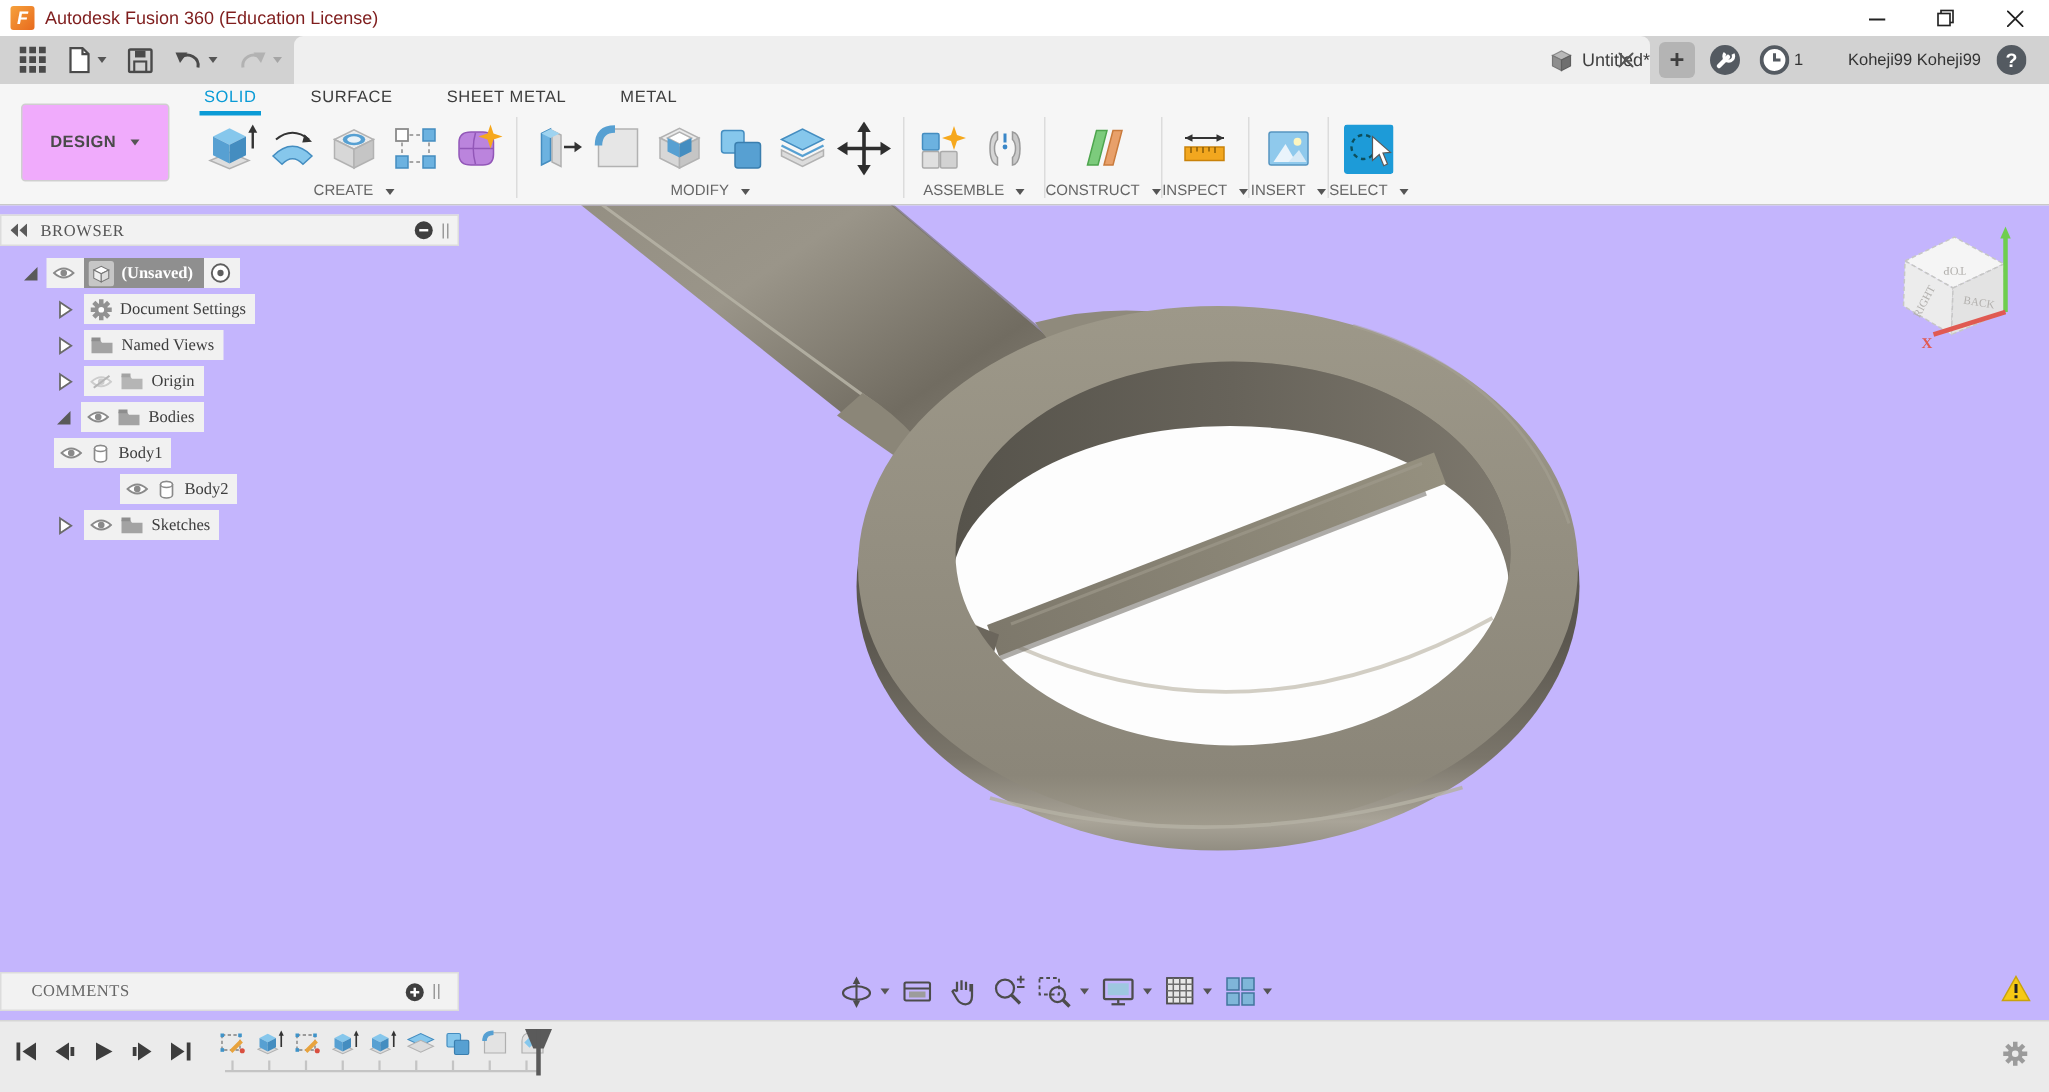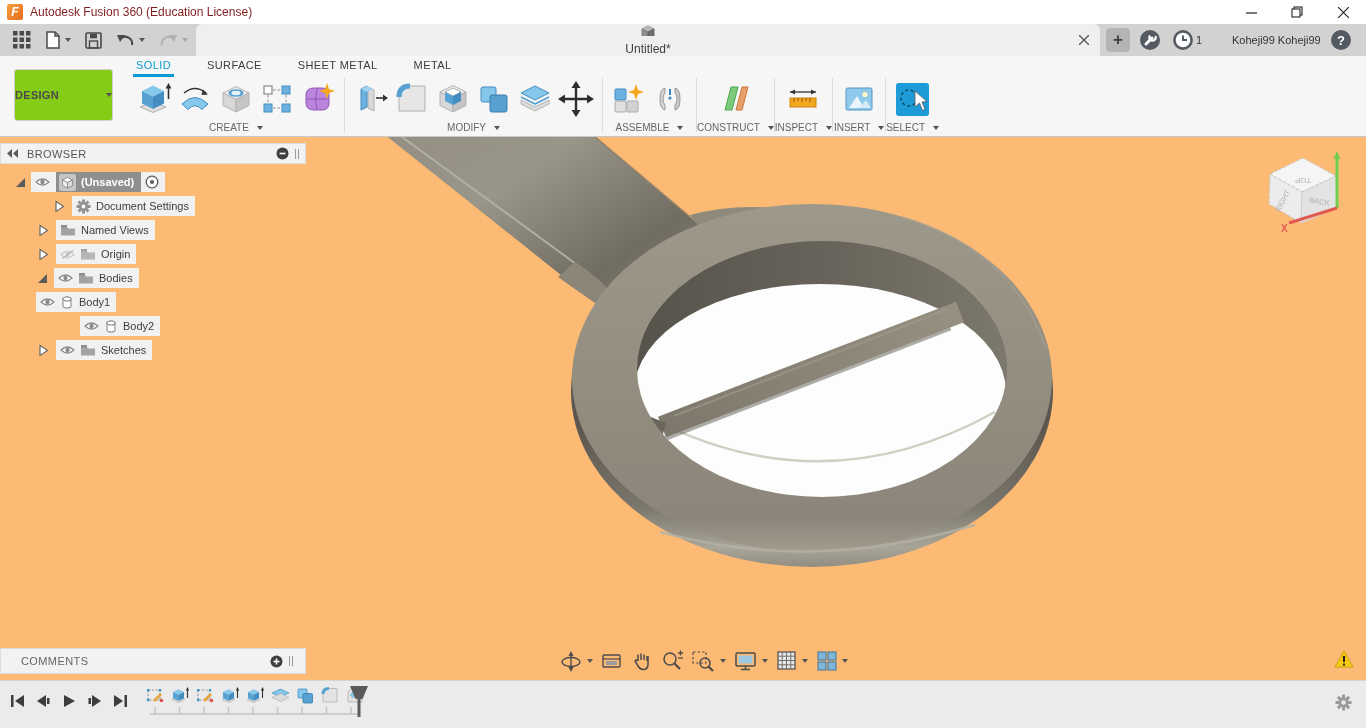--- a/index.html
+++ b/index.html
@@ -13,43 +13,43 @@
   .win-controls { position:absolute; right:0; top:0; height:24px; display:flex; }
   .win-btn { width:46px; height:24px; display:flex; align-items:center; justify-content:center; color:#222; }
 
   
   .topbar { position:absolute; left:0; top:24px; width:1366px; height:32px; background:#d2d2d2; }
   .qat { position:absolute; left:6px; top:0; height:32px; display:flex; align-items:center; }
   .qat-item { display:flex; align-items:center; padding:0 7px; height:32px; }
   .caret { width:0; height:0; border-left:3.5px solid transparent; border-right:3.5px solid transparent; border-top:4px solid #555; margin-left:4px; }
   .caret.light { border-top-color:#a5a5a5; }
   .doc-tab { position:absolute; left:196px; top:0; width:904px; height:32px; background:#efefef; border-radius:6px 6px 0 0; }
-  .tab-center { position:absolute; left:0; right:0; top:0; height:32px; display:flex; align-items:center; justify-content:flex-end; gap:6px; font-size:12px; color:#3f3f3f;flex-direction:column; }
+  .tab-center { position:absolute; left:0; right:0; top:0; height:32px; display:flex; align-items:center; justify-content:flex-end; gap:6px; font-size:12px; color:#3f3f3f; }
   .tab-close { position:absolute; right:6px; top:6px; width:20px; height:20px; display:flex; align-items:center; justify-content:center; color:#555; font-size:13px; }
   .newtab-btn { position:absolute; left:1106px; top:4px; width:24px; height:24px; background:#b4b4b4; border-radius:4px; color:#3f3f3f; font-size:17px; font-weight:bold; text-align:center; line-height:23px; }
   .tb-circle { position:absolute; top:6px; width:20px; height:20px; }
   .job-count { position:absolute; left:1196px; top:0; height:32px; line-height:32px; font-size:11px; color:#333; }
   .user-name { position:absolute; left:1232px; top:0; height:32px; line-height:32px; font-size:11px; color:#333; }
 
   
   .ribbon { position:absolute; left:0; top:56px; width:1366px; height:81px; background:#f6f6f6; border-bottom:1px solid #c9c9c9; }
-  .design-btn { position:absolute; left:14px; top:13px; width:99px; height:52px; background:#84cc16; border:1px solid #cfcfcf; border-radius:3px; display:flex; align-items:center; justify-content:space-between; gap:6px; font-size:11px; font-weight:bold; color:#4a4a4a; letter-spacing:.3px; }
+  .design-btn { position:absolute; left:14px; top:13px; width:99px; height:52px; background:#f0abfc; border:1px solid #cfcfcf; border-radius:3px; display:flex; align-items:center; justify-content:center; gap:6px; font-size:11px; font-weight:bold; color:#4a4a4a; letter-spacing:.3px; }
   .ribbon-tabs { position:absolute; left:133px; top:0; display:flex; gap:30px; height:21px; }
   .rtab { font-size:11px; color:#3c3c3c; letter-spacing:.4px; padding:3px 3px 0 3px; }
   .rtab.active { color:#0a9bd6; border-bottom:3px solid #0a9bd6; }
   .groups { position:absolute; left:128px; top:21px; display:flex; align-items:flex-start; }
   .group { display:flex; flex-direction:column; align-items:center; }
   .gicons { display:flex; align-items:center; height:44px; gap:3px; padding:0 7px; }
   .glabel { font-size:10px; color:#666; display:flex; align-items:center; gap:4px; margin-top:1px; }
   .gdivider { width:1px; height:54px; background:#dcdcdc; margin-top:1px; }
   .ricon { width:38px; height:38px; display:flex; align-items:center; justify-content:center; }
   .select-tile { width:33px; height:33px; border-radius:2px; }
 
   
-  .viewport { position:absolute; left:0; top:137px; width:1366px; height:543px; background:#fdba74; }
+  .viewport { position:absolute; left:0; top:137px; width:1366px; height:543px; background:#c4b5fd;font-family:Liberation Serif, serif; }
   .model-svg { position:absolute; left:0; top:0; }
 
   
   .browser-panel { position:absolute; left:0; top:6px; width:306px; }
   .panel-header { height:21px; background:#f2f2f2; border:1px solid #dcdcdc; display:flex; align-items:center; padding:0 6px; font-size:11px; color:#555; letter-spacing:.4px; }
   .panel-header .ph-label { margin-left:8px; flex:1; }
   .tree { margin-top:6px; }
   .trow { display:flex; align-items:center; height:24px; font-size:11px; color:#3d3d3d; }
   .tchunk { display:flex; align-items:center; background:#f1f1f1; height:20px; padding:0 6px 0 4px; gap:5px; }
   .sel-chunk { display:flex; align-items:center; background:#8f8f8f; height:20px; padding:0 7px 0 3px; gap:5px; color:#fff; font-weight:bold; }
@@ -501,21 +501,21 @@
             <span>(Unsaved)</span>
           </span>
           <span class="tchunk">
             <svg width="14" height="14">
                 <circle cx="7" cy="7" r="5.8" fill="#fff" stroke="#5f5f5f" stroke-width="1.3"></circle>
                 <circle cx="7" cy="7" r="2.1" fill="#5f5f5f"></circle>
               </svg>
           </span>
         </div>
 
-        <div class="trow" style="padding-left:54px">
+        <div class="trow" style="padding-left:38px">
           <svg width="11" height="13">
               <polygon points="2,1.5 9.5,6.5 2,11.5" fill="#fff" stroke="#6b6b6b" stroke-width="1.2"></polygon>
             </svg>
           <span class="tchunk" style="margin-left:7px">
             <svg width="15" height="15">
                 <g fill="#929292">
                   <rect x="6" y="0.5" width="3" height="14"></rect>
                   <rect x="0.5" y="6" width="14" height="3"></rect>
                   <rect x="6" y="0.5" width="3" height="14" transform="rotate(45 7.5 7.5)"></rect>
                   <rect x="0.5" y="6" width="14" height="3" transform="rotate(45 7.5 7.5)"></rect>

